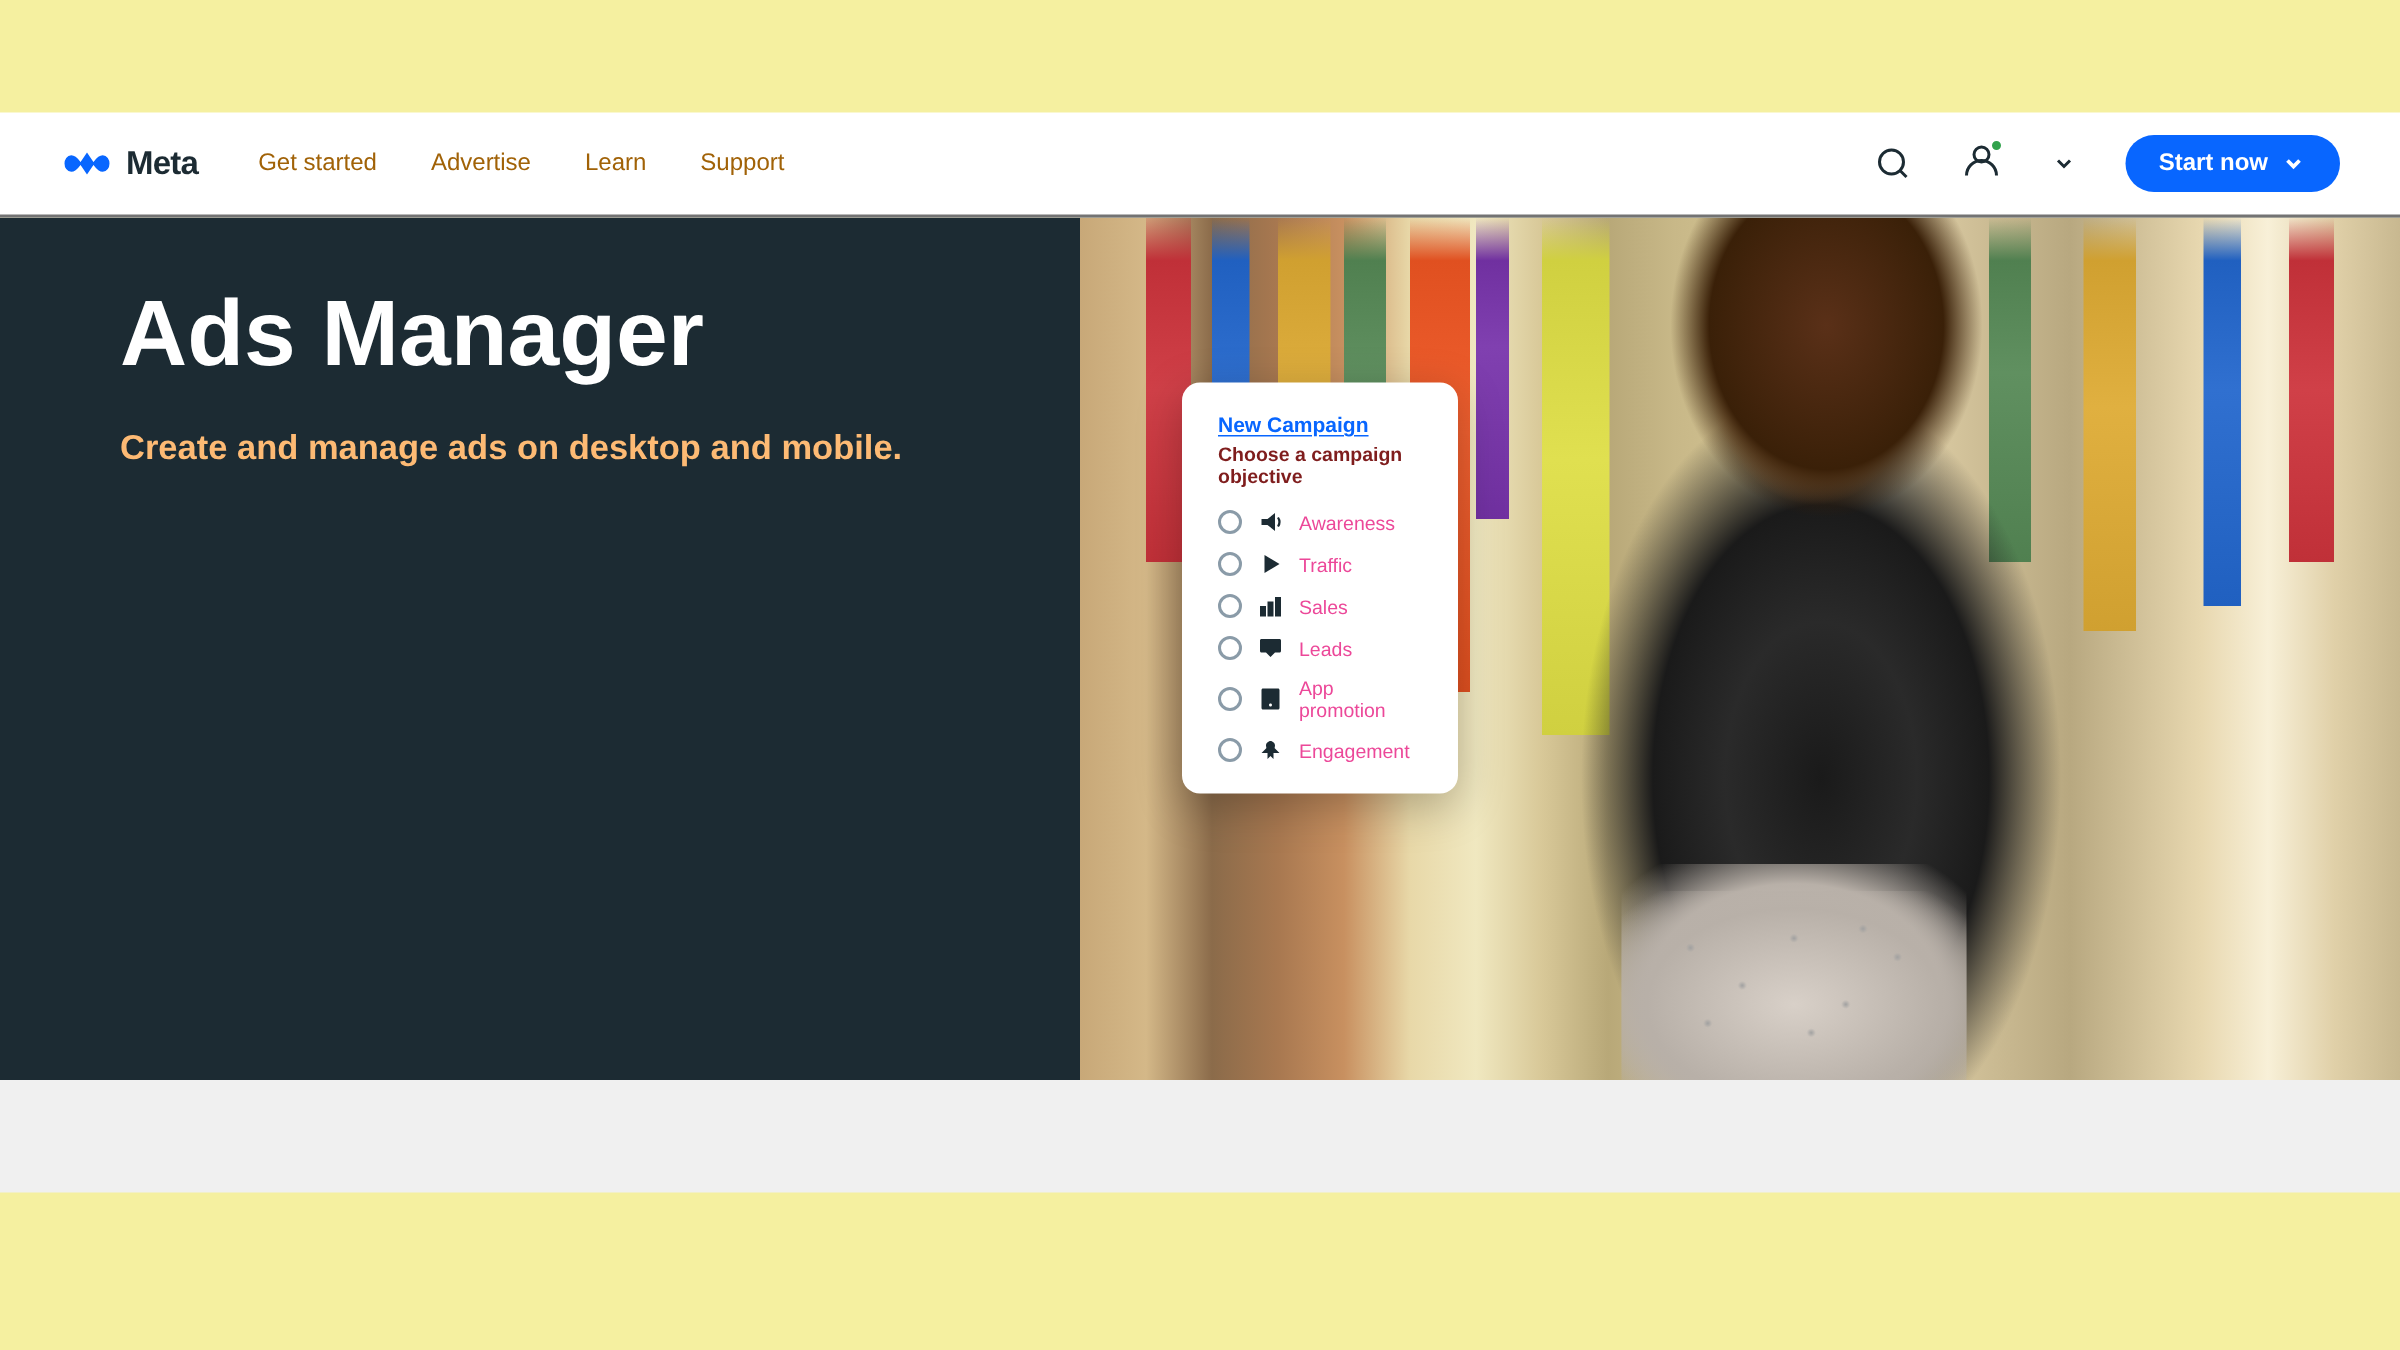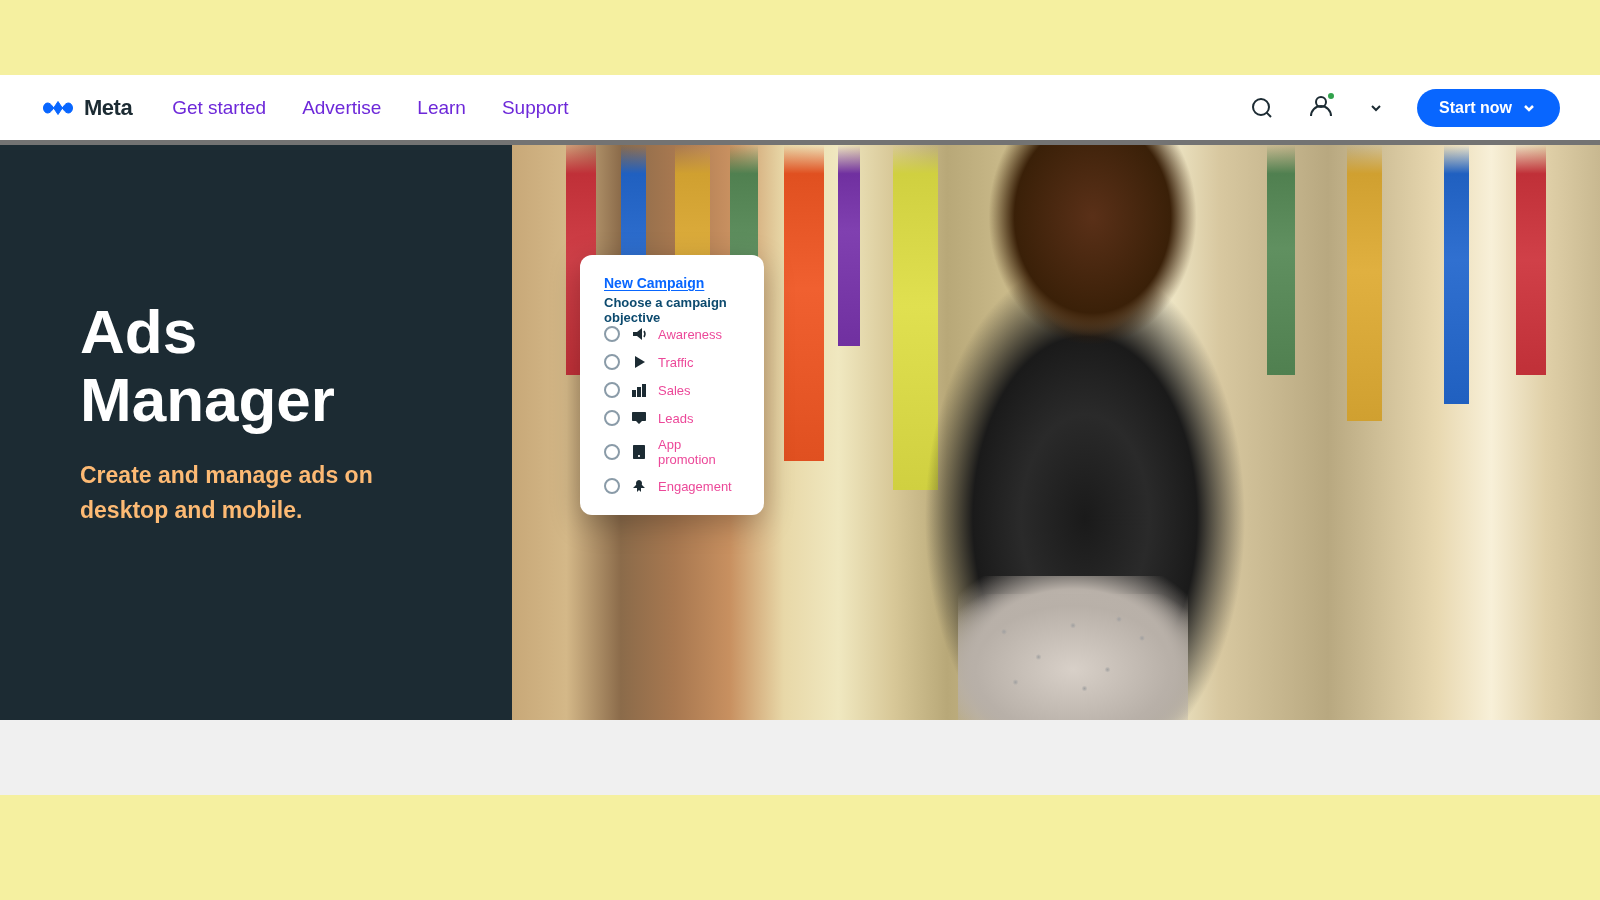--- a/index.html
+++ b/index.html
@@ -11,21 +11,21 @@
       background: #f5f0a0;
     }
 
     
     .navbar {
       background: #fff;
       height: 70px;
       display: flex;
       align-items: center;
       padding: 0 40px;
-      border-bottom: 5px solid #737373;
+      border-bottom: 2px solid #737373;
       position: relative;
       z-index: 10;
     }
 
     .nav-logo {
       display: flex;
       align-items: center;
       margin-right: 40px;
     }
 
@@ -48,22 +48,22 @@
     }
 
     .nav-links {
       display: flex;
       align-items: center;
       gap: 36px;
       flex: 1;
     }
 
     .nav-link {
-      font-size: 19px;
-      color: #6d28d9;
+      font-size: 16px;
+      color: #a16207;
       text-decoration: none;
       font-weight: 400;
       cursor: pointer;
     }
 
     .nav-right {
       display: flex;
       align-items: center;
       gap: 33px;
       margin-left: auto;
@@ -127,24 +127,24 @@
     
     .hero {
       background: #1c2b33;
       height: 575px;
       display: flex;
       position: relative;
       overflow: hidden;
     }
 
     .hero-left {
-      width: 512px;
+      width: 720px;
       display: flex;
       flex-direction: column;
-      justify-content: center;
+      justify-content: flex-start;
       padding: 44px 80px;
       flex-shrink: 0;
       z-index: 2;
     }
 
     .hero-title {
       font-size: 62px;
       font-weight: 700;
       color: #fff;
       line-height: 1.1;
@@ -195,21 +195,22 @@
       font-weight: 700;
       color: #0866ff;
       margin-bottom: 4px;
       text-decoration: underline;
       text-underline-offset: 2px;
     }
 
     .card-subtitle {
       font-size: 13px;
       font-weight: 600;
-      color: #0c4a6e;
+      color: #7f1d1d;
+      margin-bottom: 14px;
     }
 
     .card-option {
       display: flex;
       align-items: center;
       gap: 10px;
       margin-bottom: 10px;
       cursor: pointer;
     }
 

